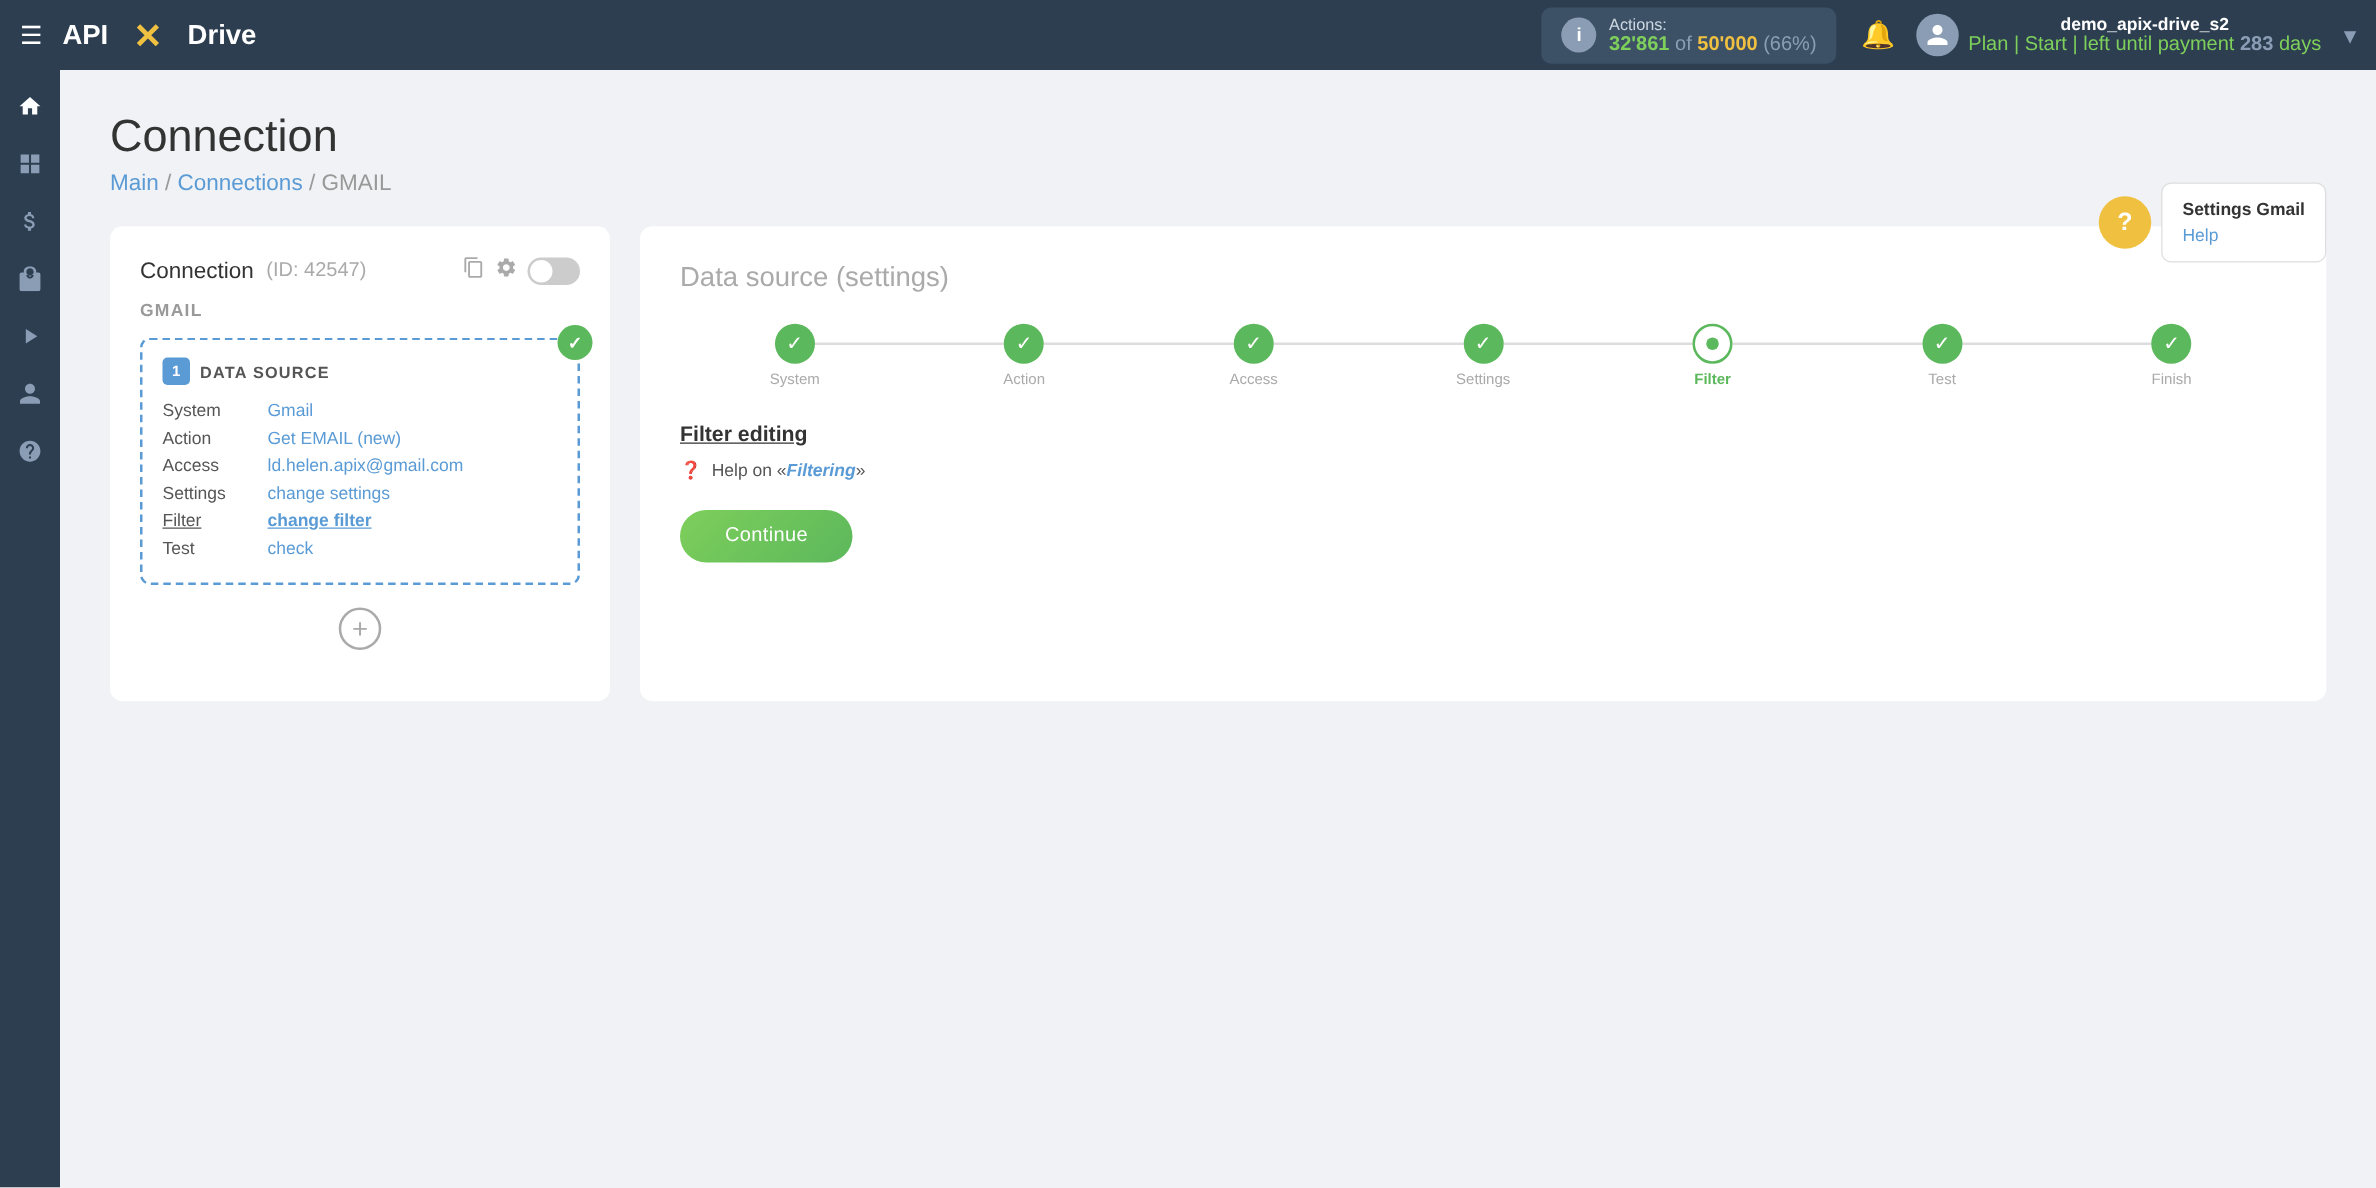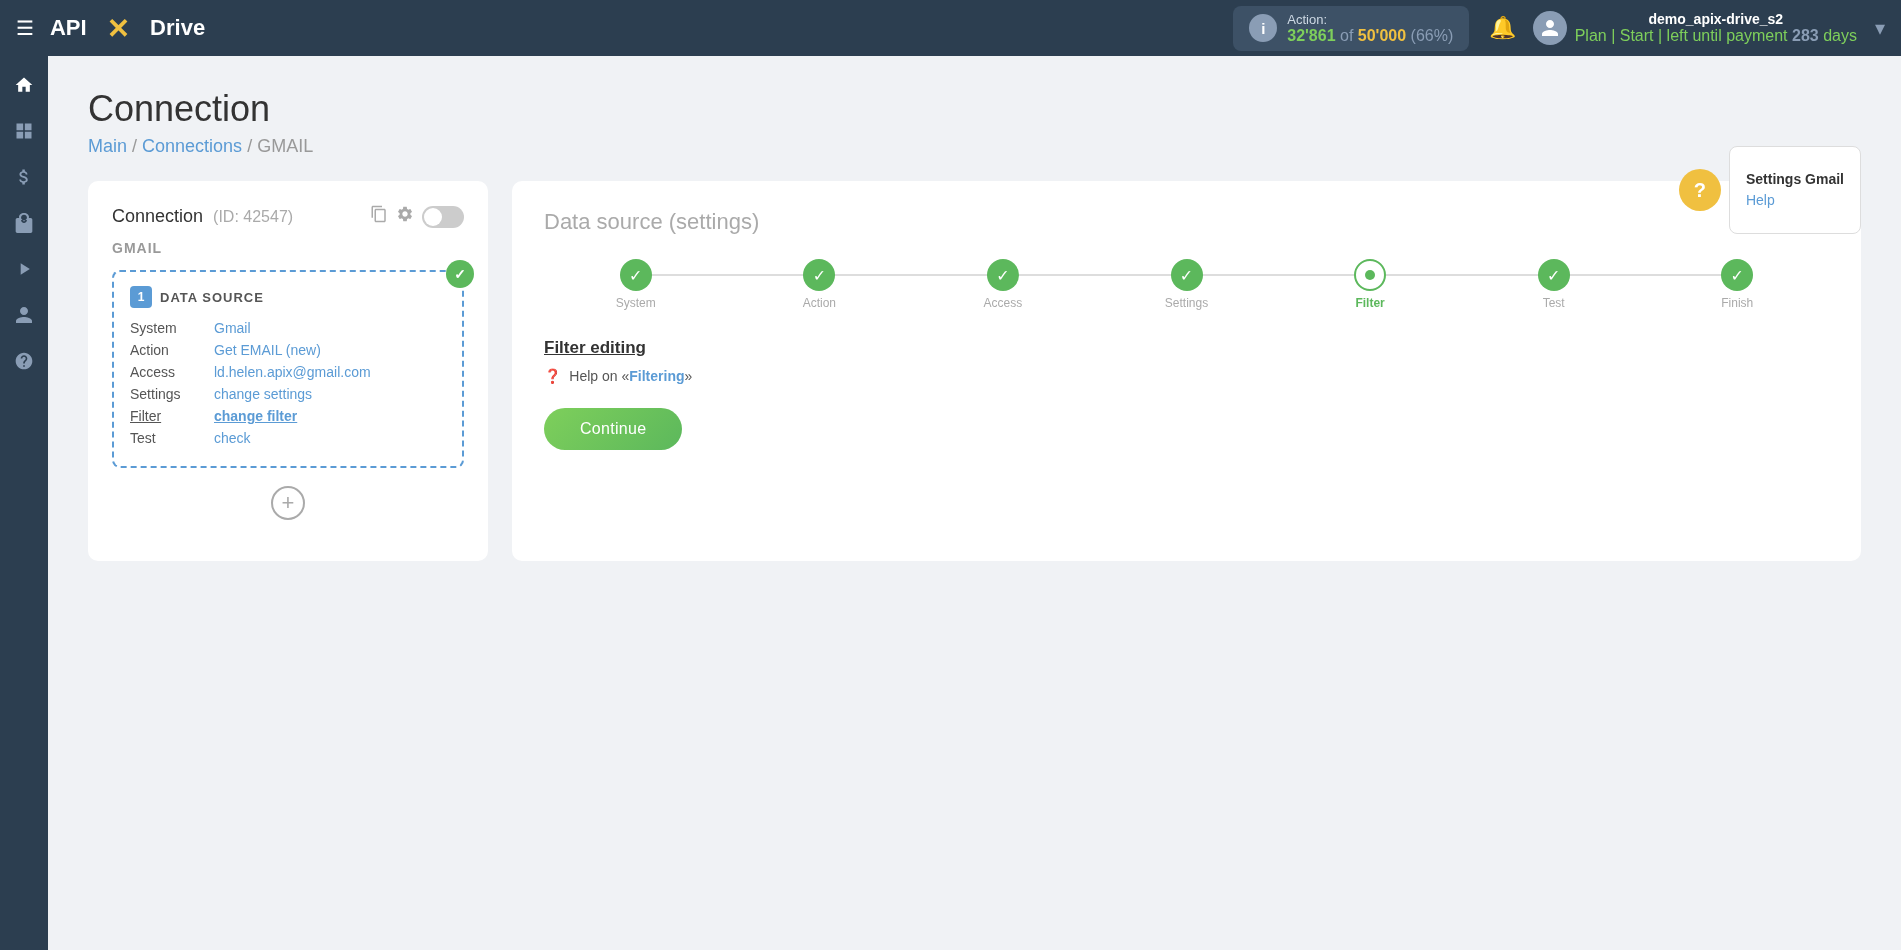--- a/index.html
+++ b/index.html
@@ -67,21 +67,21 @@
       position: absolute; right: 40px; top: 90px;
       display: flex; align-items: center; gap: 8px;
     }
     .help-circle {
       width: 42px; height: 42px; border-radius: 50%; background: #f0c040;
       display: flex; align-items: center; justify-content: center;
       font-size: 20px; font-weight: bold; color: #fff; cursor: pointer; flex-shrink: 0;
     }
     .help-box {
       background: #fff; border: 1px solid #ddd; border-radius: 8px;
-      padding: 22px 16px; font-size: 14px; line-height: 1.5;
+      padding: 10px 16px; font-size: 14px; line-height: 1.5;
     }
     .help-box-title { font-weight: bold; color: #333; }
     .help-box-link { color: #5b9bd5; }
 
     .content-row { display: flex; gap: 24px; align-items: flex-start; }
 
     
     .left-card {
       background: #fff; border-radius: 10px; padding: 24px;
       width: 400px; flex-shrink: 0; min-height: 380px;
@@ -144,21 +144,21 @@
     .right-card-title { font-size: 22px; font-weight: 400; color: #333; margin-bottom: 24px; }
     .right-card-title span { color: #aaa; font-weight: 300; }
 
     .filter-editing-title {
       font-size: 17px; font-weight: bold; color: #333;
       text-decoration: underline; margin-bottom: 10px; margin-top: 12px;
     }
     .filter-desc { font-size: 14px; color: #555; line-height: 1.6; margin-bottom: 14px; }
     .filter-desc a { color: #5b9bd5; text-decoration: none; }
     .filter-help { font-size: 14px; color: #555; margin-bottom: 24px; }
-    .filter-help a { color: #5b9bd5; text-decoration: none; }
+    .filter-help a { color: #5b9bd5; text-decoration: none; font-style: italic; }
     .filter-help-icon { color: #5b9bd5; margin-right: 4px; }
     .filtering-link { color: #5b9bd5; font-weight: bold; text-decoration: none; }
 
     .continue-btn {
       background: linear-gradient(135deg, #7ecf5b, #5cb85c);
       color: #fff; border: none; border-radius: 24px;
       padding: 12px 36px; font-size: 16px; cursor: pointer;
       font-weight: 500; letter-spacing: 0.3px;
     }
 
@@ -196,21 +196,21 @@
   <span class="topnav-hamburger">☰</span>
   <div class="topnav-logo">
     <span class="logo-api">API</span>
       <span class="logo-x">✕</span>
       <span class="logo-drive">Drive</span>
   </div>
 
   <div class="topnav-actions-box">
     <div class="actions-info-icon">i</div>
     <div class="actions-text">
-      <span class="actions-label">Action:</span>
+      <span class="actions-label">Actions:</span>
       <span>
         <span class="actions-used">32'861</span>
         <span class="actions-of"> </span>
         <span class="actions-of">of</span>
         <span class="actions-of"> </span>
         <span class="actions-total">50'000</span>
         <span class="actions-pct"> </span>
         <span class="actions-pct">(66%)</span>
       </span>
     </div>

